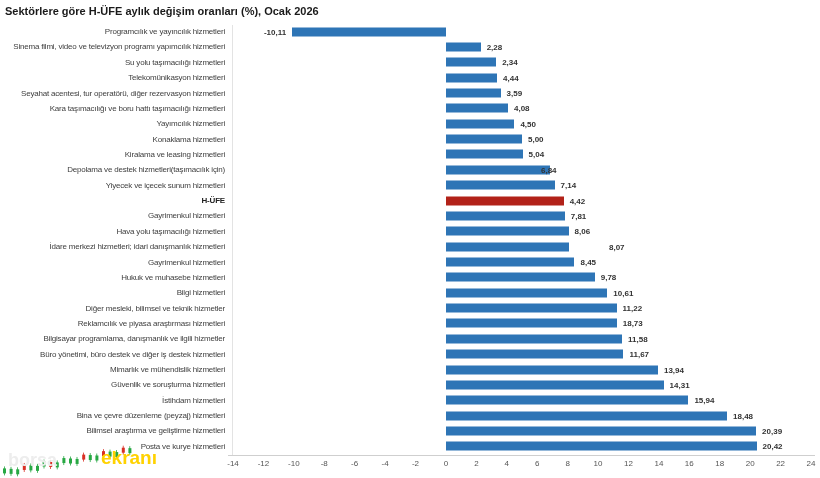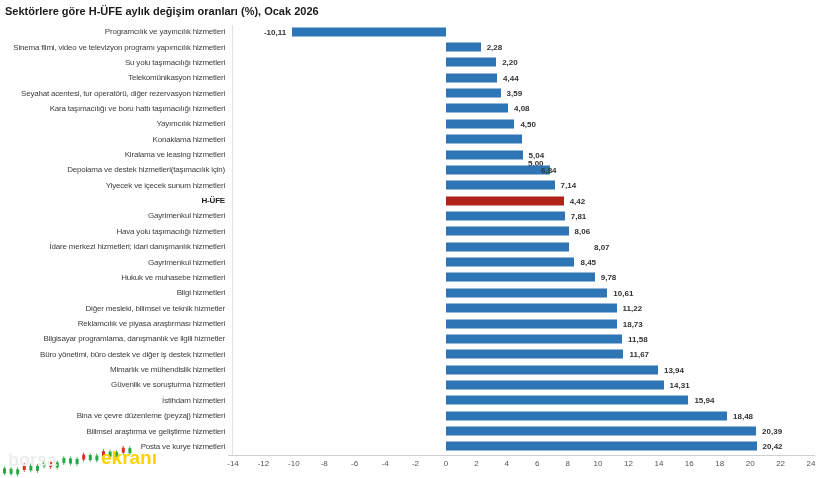--- a/index.html
+++ b/index.html
@@ -1,20 +1,20 @@
 <!DOCTYPE html>
 <html><head>
 <meta charset="utf-8">
 <style>
   html,body{margin:0;padding:0;background:#fff;}
   body{width:820px;height:478px;position:relative;overflow:hidden;
        font-family:"Liberation Sans",sans-serif;-webkit-font-smoothing:antialiased;}
   #title{position:absolute;left:5px;top:5px;font-size:11px;font-weight:bold;color:#1a1a1a;
          letter-spacing:0px;white-space:nowrap;}
-  #rows{position:absolute;left:0;top:24px;width:820px;height:430px;display:flex;flex-direction:column;}
+  #rows{position:absolute;left:0;top:24px;width:820px;height:430px;display:flex;flex-direction:column;justify-content:flex-end;}
   .row{flex:1 1 0;display:flex;align-items:center;min-height:0;}
   .row-label{flex:none;width:225px;padding-right:8px;text-align:right;font-size:8px;
              letter-spacing:-0.2px;color:#404040;white-space:nowrap;}
   .row-label.hl{font-weight:bold;color:#222;}
   .row-plot{flex:none;position:relative;width:578px;height:100%;}
   .bar{position:absolute;top:50%;transform:translateY(-50%);height:9px;}
   .val{position:absolute;top:50%;transform:translateY(-50%);font-size:8px;font-weight:bold;
        color:#333;white-space:nowrap;}
   #plot-left-border{position:absolute;left:232px;top:25px;height:430px;width:0;
                     border-left:1px solid #e3e3e3;}
@@ -46,21 +46,21 @@
       <div class="row-label">Sinema filmi, video ve televizyon programı yapımcılık hizmetleri</div>
       <div class="row-plot">
         <div class="bar" style="left: 212.947px; width: 34.68px; background: rgb(46, 117, 182);"></div>
         <span class="val" style="left: 253.627px;">2,28</span>
       </div>
     </div>
     <div class="row">
       <div class="row-label">Su yolu taşımacılığı hizmetleri</div>
       <div class="row-plot">
         <div class="bar" style="left: 212.947px; width: 50.1947px; background: rgb(46, 117, 182);"></div>
-        <span class="val" style="left: 269.142px;">2,20</span>
+        <span class="val" style="left: 269.142px;">2,34</span>
       </div>
     </div>
     <div class="row">
       <div class="row-label">Telekomünikasyon hizmetleri</div>
       <div class="row-plot">
         <div class="bar" style="left: 212.947px; width: 51.1074px; background: rgb(46, 117, 182);"></div>
         <span class="val" style="left: 270.055px;">4,44</span>
       </div>
     </div>
     <div class="row">
@@ -81,21 +81,21 @@
       <div class="row-label">Yayımcılık hizmetleri</div>
       <div class="row-plot">
         <div class="bar" style="left: 212.947px; width: 68.4474px; background: rgb(46, 117, 182);"></div>
         <span class="val" style="left: 287.395px;">4,50</span>
       </div>
     </div>
     <div class="row">
       <div class="row-label">Konaklama hizmetleri</div>
       <div class="row-plot">
         <div class="bar" style="left: 212.947px; width: 76.0526px; background: rgb(46, 117, 182);"></div>
-        <span class="val" style="left: 295px; margin-top: 24px;">5,00</span>
+        <span class="val" style="left: 295px;">5,00</span>
       </div>
     </div>
     <div class="row">
       <div class="row-label">Kiralama ve leasing hizmetleri</div>
       <div class="row-plot">
         <div class="bar" style="left: 212.947px; width: 76.6611px; background: rgb(46, 117, 182);"></div>
         <span class="val" style="left: 295.608px;">5,04</span>
       </div>
     </div>
     <div class="row">
@@ -130,21 +130,21 @@
       <div class="row-label">Hava yolu taşımacılığı hizmetleri</div>
       <div class="row-plot">
         <div class="bar" style="left: 212.947px; width: 122.597px; background: rgb(46, 117, 182);"></div>
         <span class="val" style="left: 341.544px;">8,06</span>
       </div>
     </div>
     <div class="row">
       <div class="row-label">İdare merkezi hizmetleri; idari danışmanlık hizmetleri</div>
       <div class="row-plot">
         <div class="bar" style="left: 212.947px; width: 122.749px; background: rgb(46, 117, 182);"></div>
-        <span class="val" style="left: 327px; padding-left: 34px;">8,07</span>
+        <span class="val" style="left: 342px; padding-left: 34px;">8,07</span>
       </div>
     </div>
     <div class="row">
       <div class="row-label">Gayrimenkul hizmetleri</div>
       <div class="row-plot">
         <div class="bar" style="left: 212.947px; width: 128.529px; background: rgb(46, 117, 182);"></div>
         <span class="val" style="left: 347.476px;">8,45</span>
       </div>
     </div>
     <div class="row">

